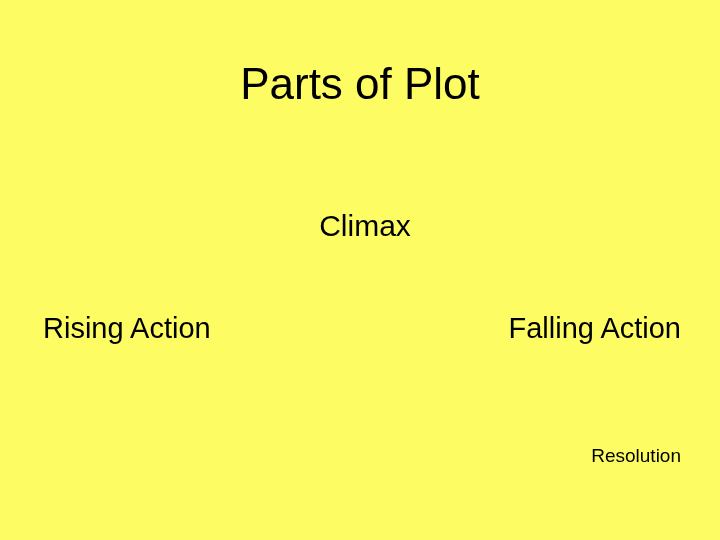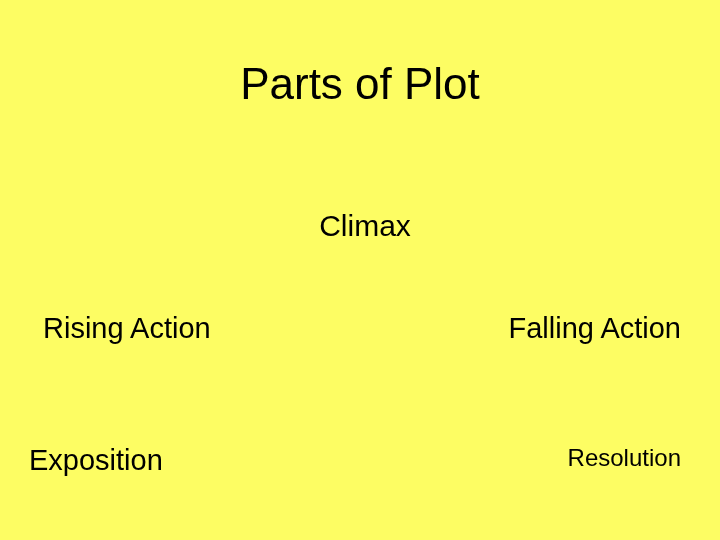--- a/index.html
+++ b/index.html
@@ -71,33 +71,32 @@
     left: 29px;
     top: 446px;
     font-size: 29px;
   }
 
   #label-resolution {
     left: 0;
     top: 446px;
     width: 681px;
     text-align: right;
-    font-size: 24px;
+    font-size: 19px;
   }
 </style>
 </head>
 <body>
 
 <div id="slide" style="background: rgb(253, 253, 99);">
 
   <div class="txt" id="slide-title" style="color: rgb(0, 0, 0);">Parts of Plot</div>
 
   <div class="txt" id="label-climax" style="color: rgb(0, 0, 0);">Climax</div>
 
   <div class="txt" id="label-falling-action" style="color: rgb(0, 0, 0);">Falling Action</div>
 
   <div class="txt" id="label-rising-action" style="color: rgb(0, 0, 0);">Rising Action</div>
 
-  <div class="txt" id="label-exposition" style="color: rgb(0, 0, 0);">Exposition</div>
 
   <div class="txt" id="label-resolution" style="color: rgb(0, 0, 0);">Resolution</div>
 
 </div>
 
 </body></html>

